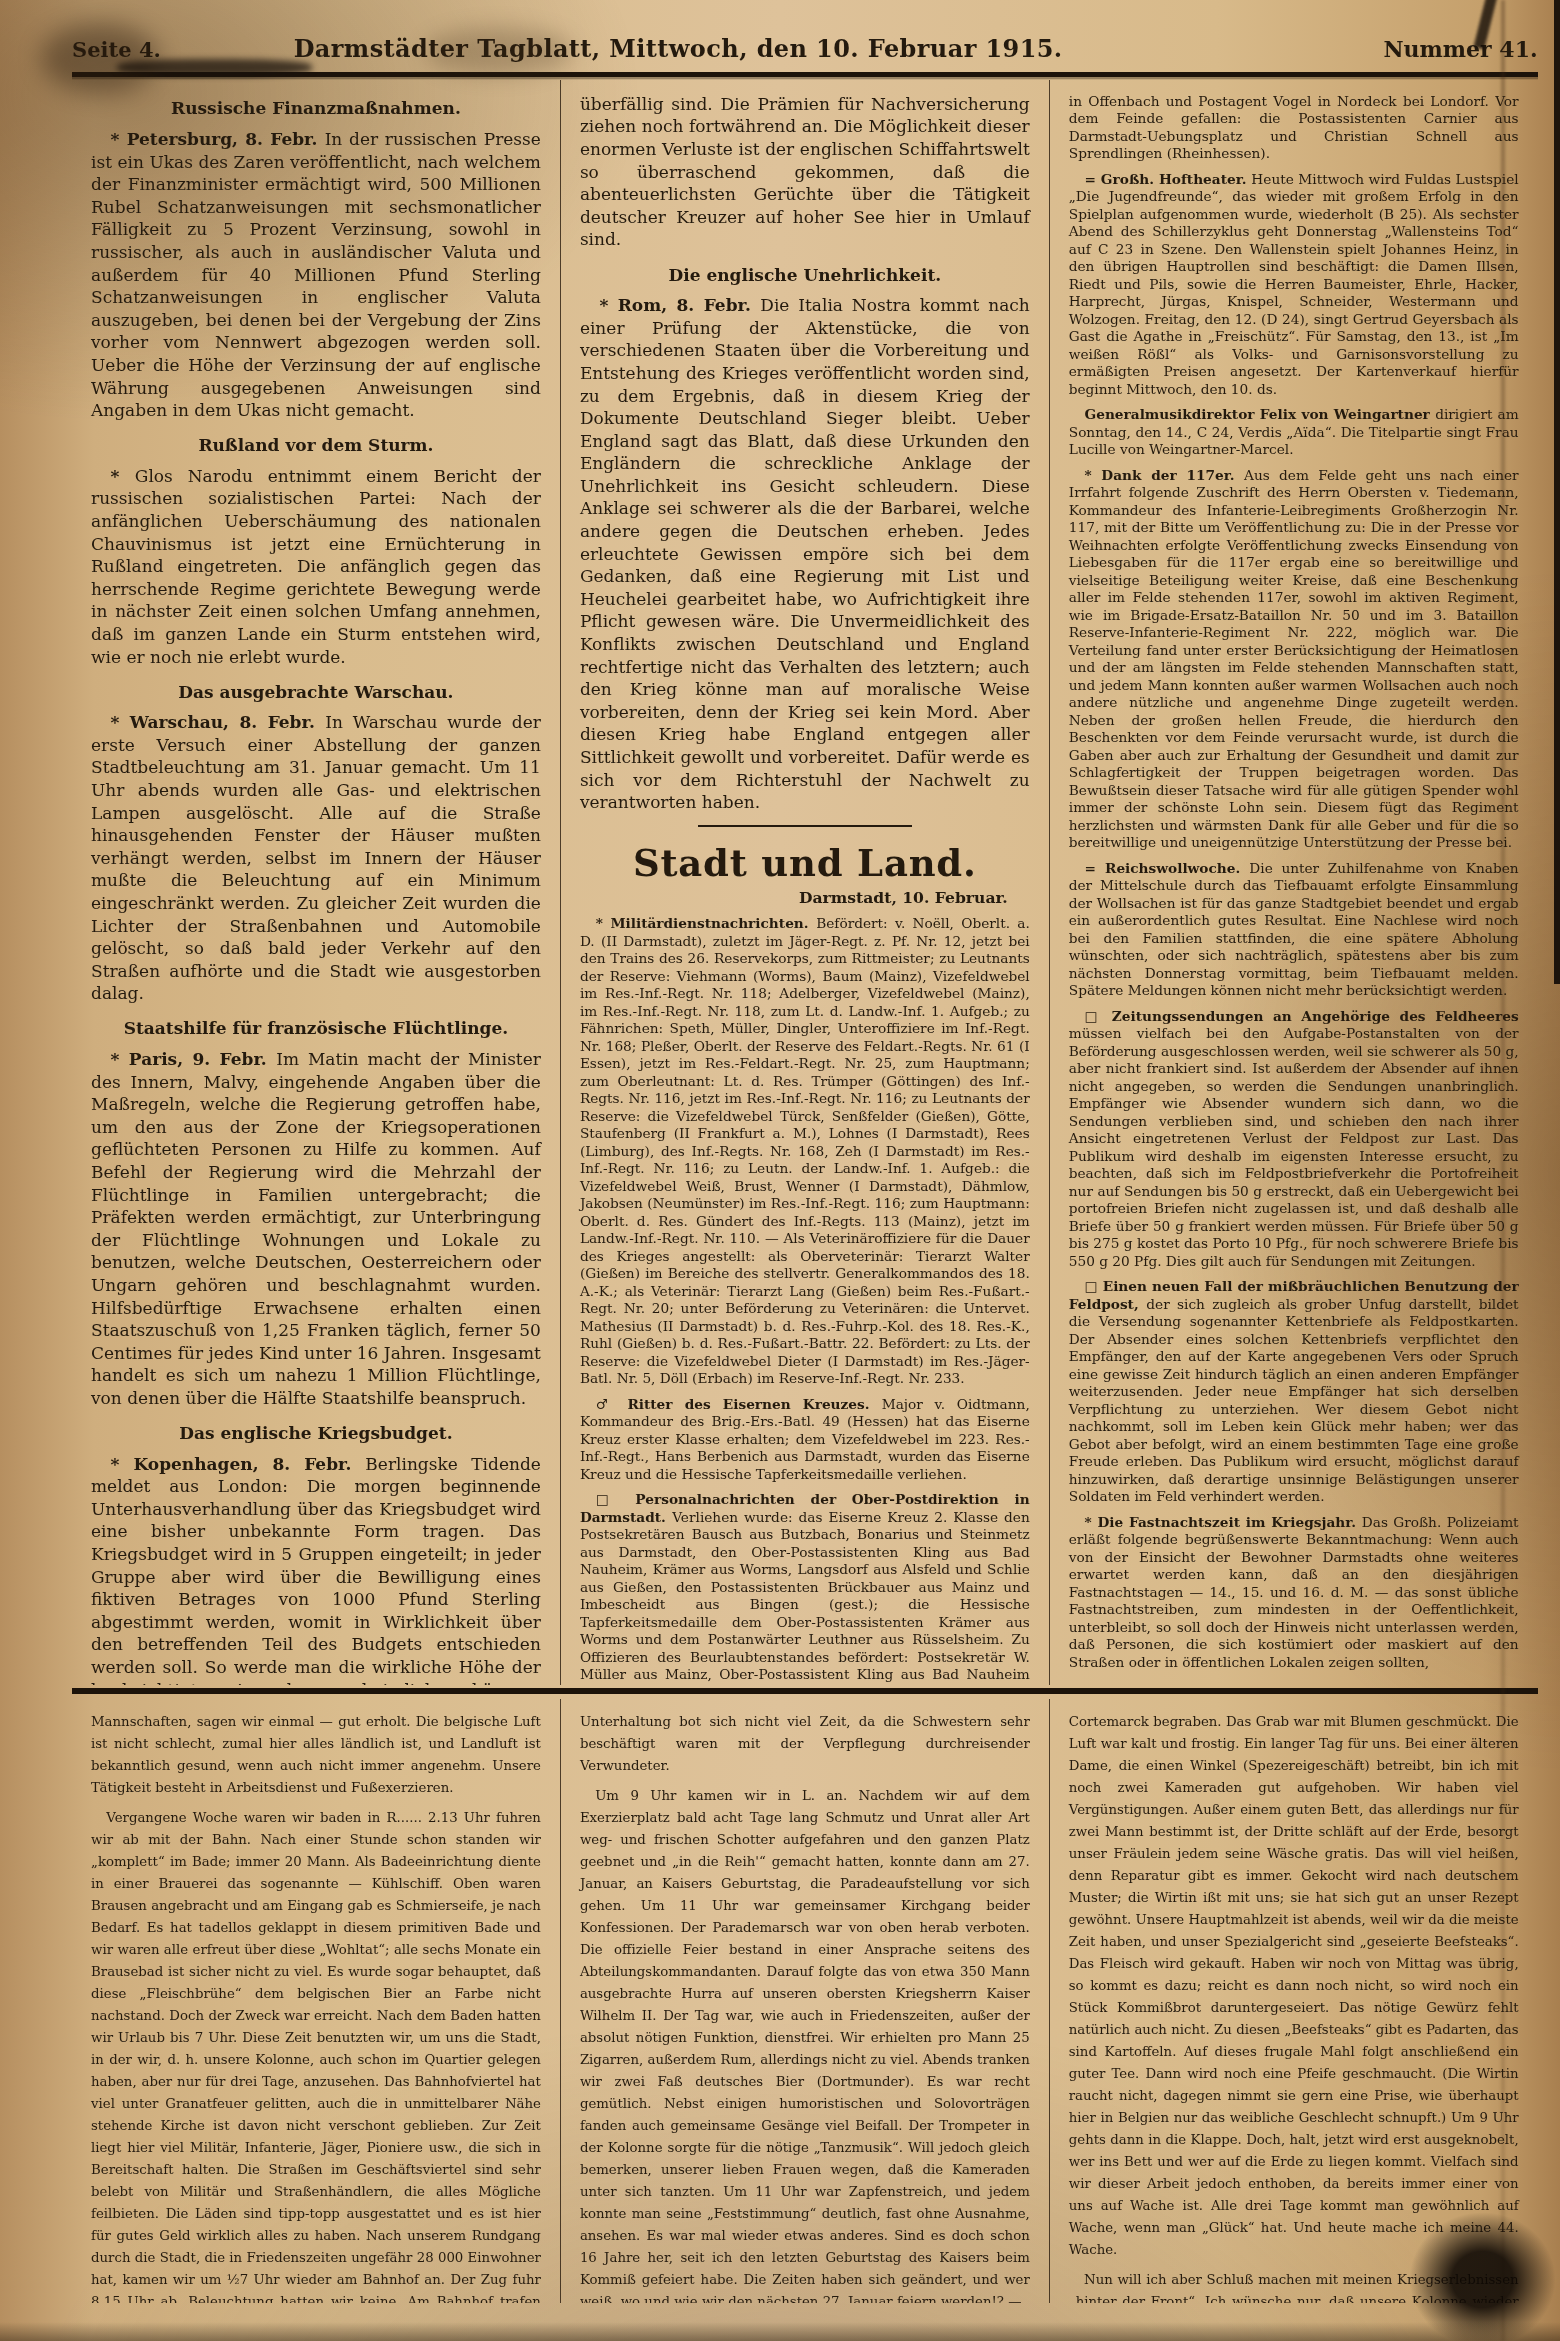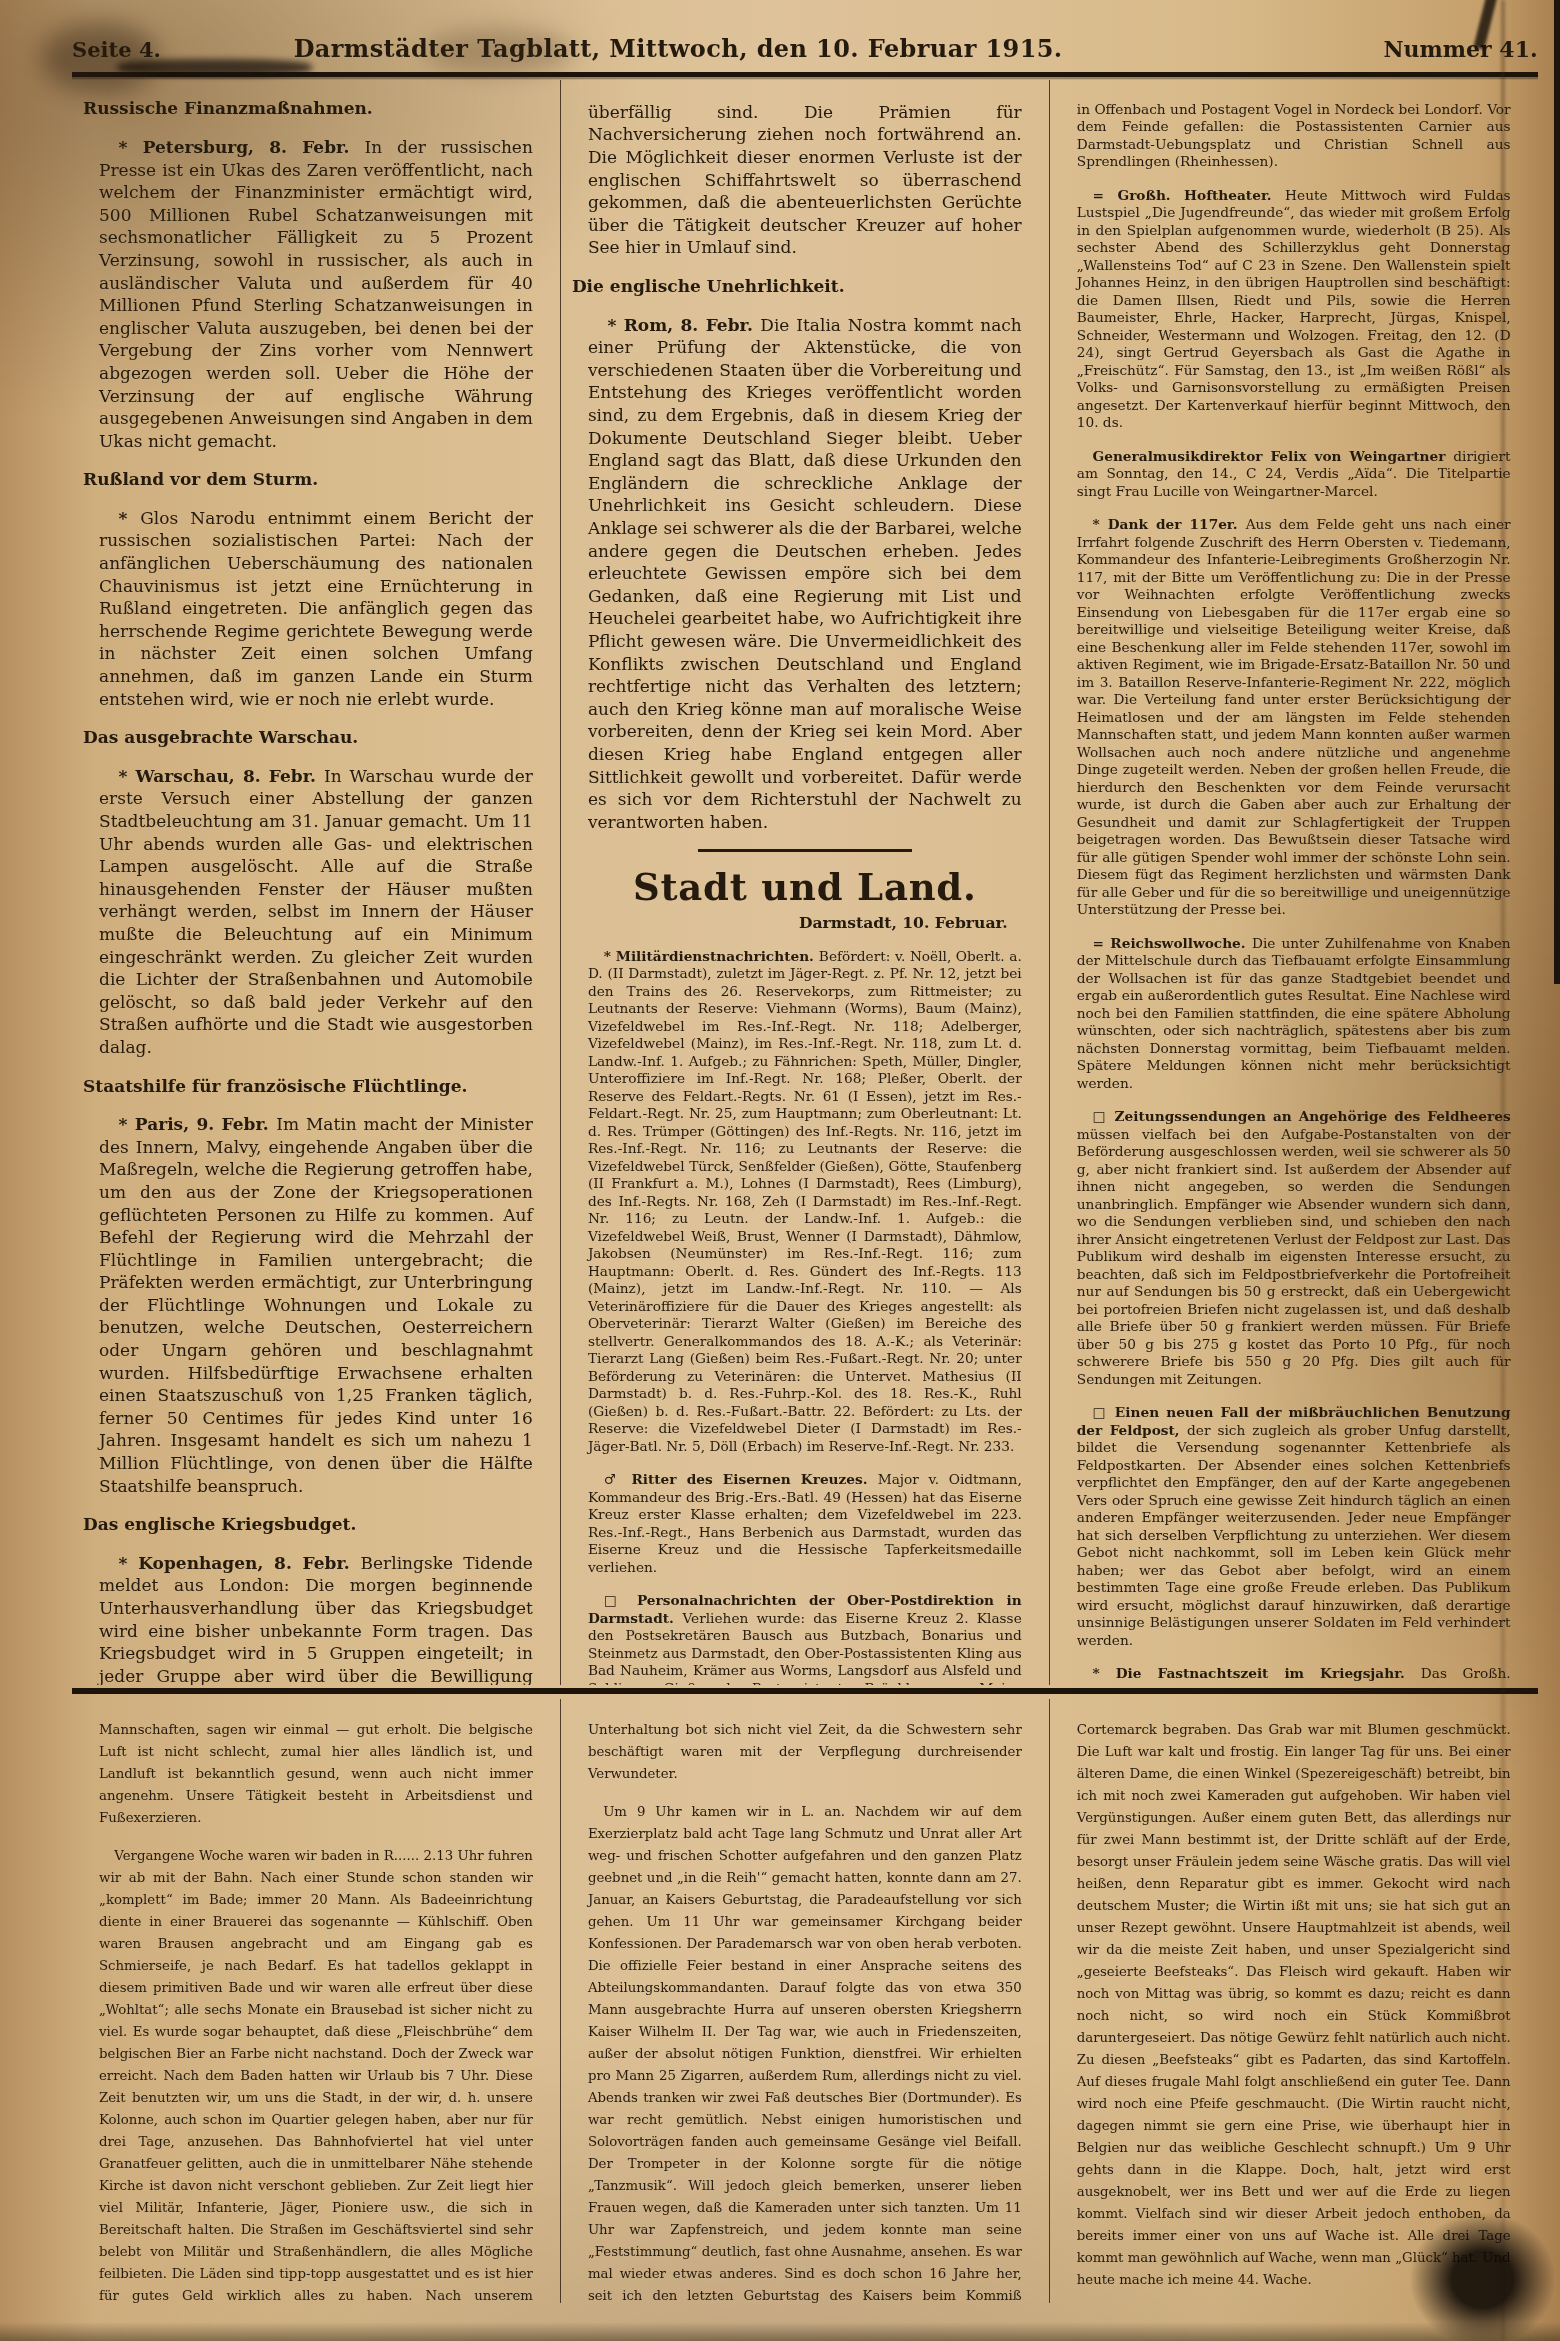--- a/index.html
+++ b/index.html
@@ -21,26 +21,26 @@
   .hdr .issue{font-weight:bold;font-size:22px;}
   .hdr-rule{height:5.5px;background:#1c130a;box-shadow:0 2.3px 0 rgba(28,19,10,.35);margin-top:1.6px;}
   
   .cols{display:flex;overflow:hidden;}
   .top-cols{height:1605px;margin-top:3.1px;}
   .feui-cols{height:604px;margin-top:4.7px;}
   .col{flex:1 1 0;min-width:0;padding:4.7px 11px 0 11px;overflow:hidden;text-align:justify;}
   .col + .col{border-left:1.6px solid rgba(40,26,12,.8);}
   .sep-rule{height:4.7px;background:#1c130a;border-bottom:1.6px solid rgba(28,19,10,.55);margin-top:3.1px;}
   
-  .blk-h{font-weight:bold;font-size:22px;line-height:1.15;margin:12.5px 0 6.2px 0;text-indent:0;}
+  .blk-h{font-weight:bold;text-align:center;font-size:22px;line-height:1.15;margin:12.5px 0 6.2px 0;text-indent:0;}
   .blk-big{font-weight:bold;text-align:center;font-size:37px;line-height:1.1;margin:15.6px 0 4.7px 0;text-indent:0;letter-spacing:0.8px;}
   .blk-date{font-weight:bold;text-align:right;font-size:15.6px;margin:1.6px 30px 6.2px 0;text-indent:0;}
   .blk-rule{width:46%;height:2.3px;background:#241a0e;margin:11px auto 1.6px auto;}
   .blk-sig{text-align:right;font-weight:bold;font-size:14px;padding-right:11px;margin-top:3.1px;}
-  p.para{margin:16px;text-indent:1.15em;}
+  p.para{margin:8px;text-indent:1.15em;}
   p.ni{text-indent:0;}
   .sz-a{font-size:17px;line-height:22.6px;}
   .sz-b{font-size:13.7px;line-height:17.5px;}
   .sz-f{font-size:13.3px;line-height:22px;}
   .lead{font-weight:bold;}
   
   .stain{position:absolute;pointer-events:none;}
   .stain-ink{left:117px;top:59px;width:195px;height:17px;background:#17100a;opacity:.72;filter:blur(3.1px);border-radius:40%;}
   .stain-corner{left:41px;top:23.4px;width:117px;height:70px;background:#2a1b0d;opacity:.42;filter:blur(12.5px);border-radius:50%;}
   .stain-mast{left:425px;top:28px;width:148px;height:47px;background:#3a2712;opacity:.25;filter:blur(11px);border-radius:50%;}

